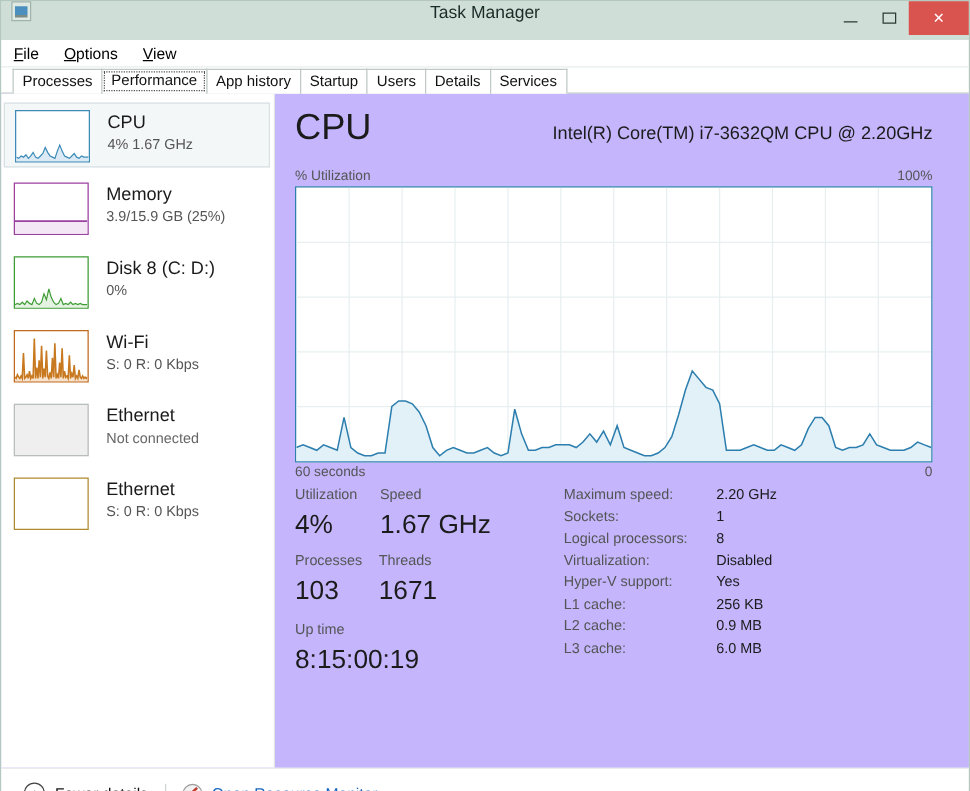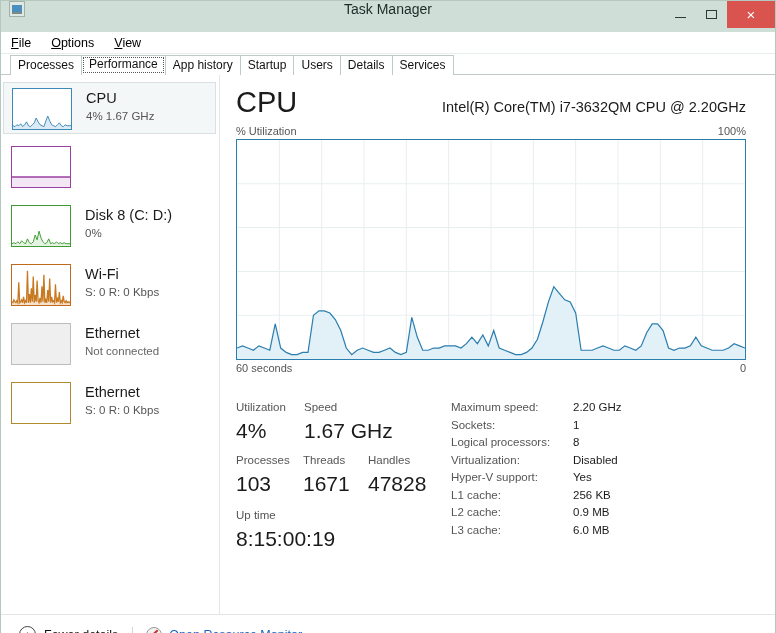--- a/index.html
+++ b/index.html
@@ -146,21 +146,21 @@
     background: #ffffff;
     z-index: 3;
     outline: 1px dotted #555;
     outline-offset: -3px;
     padding-top: 1px;
     padding-bottom: 4px;
     margin-top: -2px;
   }
   
   .content {
-    background: #ffffff;
+    background: #c4b5fd;
     height: 539px;
     display: flex;
     position: relative;
     box-sizing: border-box;
   }
   .sidebar {
     width: 219px;
     border-right: 1px solid #e2e6e5;
     box-sizing: border-box;
     padding-top: 7px;
@@ -234,21 +234,21 @@
   .cpu-model {
     font-size: 14.5px;
     color: #1b1b1b;
     margin-bottom: 2px;
   }
   .axis-row {
     display: flex;
     justify-content: space-between;
     font-size: 11px;
     color: #555555;
-    margin-top: 6px;
+    margin-top: 16px;
     padding-right: 3px;
   }
   .graph-wrap {
     position: relative;
     height: 221px;
     border: 1px solid #2c7eae;
     box-sizing: border-box;
     margin-top: 2px;
     margin-right: 3px;
     background: #ffffff;
@@ -258,21 +258,21 @@
   .time-row {
     display: flex;
     justify-content: space-between;
     font-size: 11px;
     color: #555555;
     margin-top: 2px;
     padding-right: 3px;
   }
   .stats {
     display: flex;
-    margin-top: 25px;
+    margin-top: 4px;
   }
   .stats-left {
     width: 215px;
     flex: 0 0 auto;
   }
   .stat-grid {
     display: flex;
   }
   .stat-cell {
     flex: 0 0 auto;
@@ -423,20 +423,24 @@
           <div class="side-sub">4%  1.67 GHz</div>
         </div>
       </div>
 
       <div class="side-item">
         <div class="thumb" style="border-color:#9b3fa0">
           <svg viewBox="0 0 60 42" preserveAspectRatio="none">
             <rect x="0" y="31" width="60" height="11" fill="#f3e7f5"></rect>
             <line x1="0" y1="31" x2="60" y2="31" stroke="#9b3fa0" stroke-width="1.4"></line>
           </svg>
+        </div>
+        <div class="side-text">
+          <div class="side-title">Memory</div>
+          <div class="side-sub">3.9/15.9 GB (25%)</div>
         </div>
       </div>
 
       <div class="side-item">
         <div class="thumb" style="border-color:#3f9c35">
           <svg viewBox="0 0 60 42" preserveAspectRatio="none">
             <polyline fill="#e4f3e2" stroke="none" points="0,42 0,39 2,38 4,39 6,37 8,39 10,36 12,38 14,39 16,34 18,38 20,39 22,37 24,30 26,35 28,26 30,33 32,37 34,39 36,38 38,34 40,39 42,38 44,39 46,37 48,39 50,38 52,39 54,38 56,39 58,39 60,39 60,42"></polyline>
             <polyline fill="none" stroke="#3f9c35" stroke-width="1" points="0,39 2,38 4,39 6,37 8,39 10,36 12,38 14,39 16,34 18,38 20,39 22,37 24,30 26,35 28,26 30,33 32,37 34,39 36,38 38,34 40,39 42,38 44,39 46,37 48,39 50,38 52,39 54,38 56,39 58,39 60,39"></polyline>
           </svg>
         </div>
@@ -536,24 +540,20 @@
 
           <div class="stat-grid row2">
             <div class="stat-cell">
               <div class="stat-label">Processes</div>
               <div class="stat-value">103</div>
             </div>
             <div class="stat-cell">
               <div class="stat-label">Threads</div>
               <div class="stat-value">1671</div>
             </div>
-            <div class="stat-cell">
-              <div class="stat-label">Handles</div>
-              <div class="stat-value">47828</div>
-            </div>
           </div>
 
           <div class="stat-grid row3">
             <div class="stat-cell">
               <div class="stat-label">Up time</div>
               <div class="stat-value">8:15:00:19</div>
             </div>
           </div>
 
         </div>

